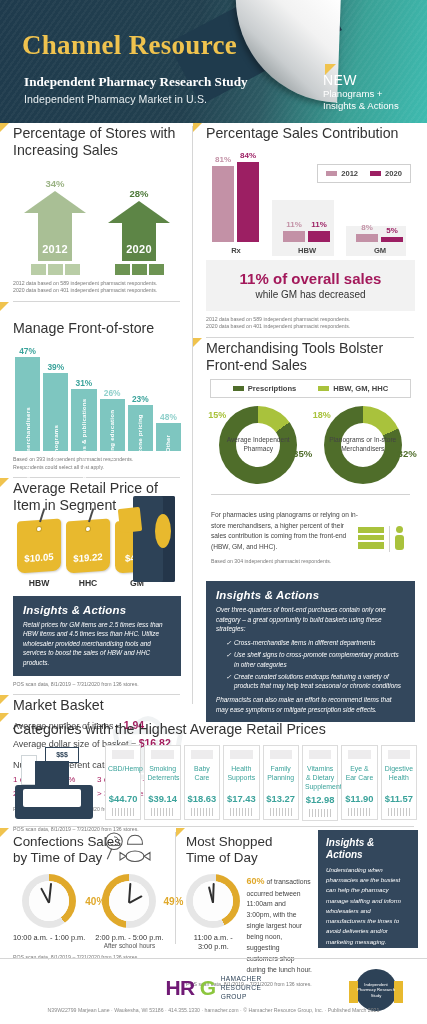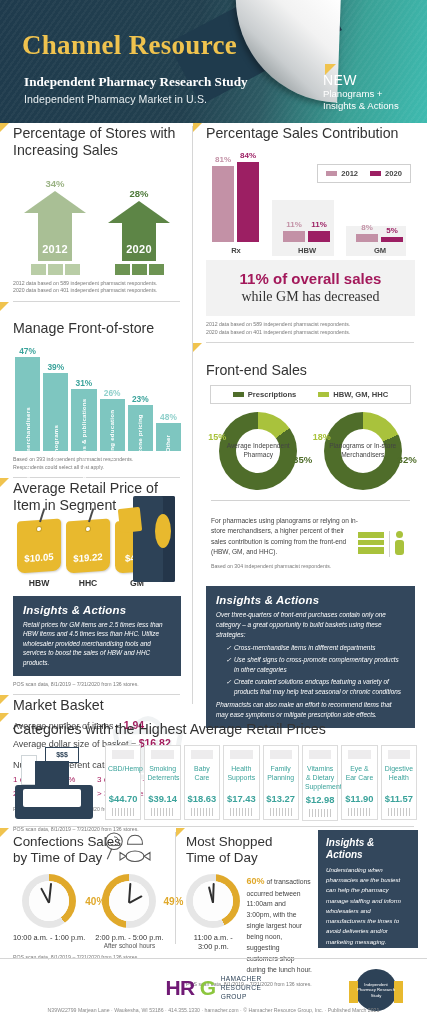--- a/index.html
+++ b/index.html
@@ -150,33 +150,33 @@
   .pink-pct.l { color:#c391a6; }
   .pink-pct.d { color:#9c1f63; }
   .legend { position:absolute; right:4px; top:16px; border:1px solid #cfcfcf; padding:4px 8px; display:flex; gap:12px; background:#fff;}
   .lg { display:flex; align-items:center; gap:4px; font-size:7.6px; font-weight:bold; color:#444;}
   .lg i { width:11px;height:5px;display:block; }
   .grey-band { position:absolute; background:#f1f1f1; }
 
   .callout { background:#f2f2f2; text-align:center; padding:9px 6px; margin-top:4px; }
   .callout .c1 { font-size:11.4px; color:#333; line-height:1.35;}
   .callout .c2 { font-size:15px; font-weight:bold; color:#a3195b; line-height:1.3;}
-  .callout .c3 { font-size:14px; color:#333; line-height:1.35;font-family:Liberation Serif, serif;}
+  .callout .c3 { font-size:10px; color:#333; line-height:1.35;}
 
   
   .legend2 { border:1px solid #d2d2d2; display:flex; justify-content:center; gap:22px; padding:4px; margin:5px 4px 8px;}
   .donuts { display:flex; justify-content:space-around; align-items:center; }
   .donutwrap { position:relative; width:96px; height:82px;}
   .donut { width:78px;height:78px;border-radius:50%; position:relative; margin:0 auto;}
   .donut:after {
     content:""; position:absolute; inset:17px; background:#fff; border-radius:50%;
   }
   .donut-txt { position:absolute; inset:0; display:flex; flex-direction:column; justify-content:center; align-items:center;
     font-size:6.6px; color:#444; line-height:1.35; text-align:center; z-index:2;}
-  .d-small { position:absolute; left:-2px; top:20px; font-size:9px;font-weight:bold;color:#a9c23c;}
+  .d-small { position:absolute; left:-2px; top:4px; font-size:9px;font-weight:bold;color:#a9c23c;}
   .d-big { position:absolute; right:-6px; top:42px; font-size:9.6px;font-weight:bold;color:#4f6d2a;}
 
   .pct20box { border-top:1px solid #d2d2d2; margin:6px 5px 0; padding-top:8px; position:relative;}
   .pct20 { display:flex; align-items:center; gap:6px; }
   .pct20 .big { font-size:29px; font-weight:bold; color:#a9c23c; line-height:1; letter-spacing:-1px;}
   .pct20 .txt { font-size:9.6px; color:#333; line-height:1.25; letter-spacing:.2px;}
   .pct20desc { font-size:6.6px; color:#444; line-height:1.6; margin-top:7px; width:150px;}
   .shelf-ico { position:absolute; right:26px; bottom:16px; width:26px;height:22px;background:#a9c23c;}
   .shelf-ico:before,.shelf-ico:after{content:"";position:absolute;left:0;right:0;height:2px;background:#fff;}
   .shelf-ico:before{top:6px;} .shelf-ico:after{top:13px;}
@@ -485,21 +485,21 @@
       <div class="src">
         <span>2012 data based on 589 independent pharmacist respondents.</span><br>
         <span>2020 data based on 401 independent pharmacist respondents.</span>
       </div>
     </div>
     <div class="sec-divider"></div>
 
     <div class="sec">
       <div class="tri"></div>
       <h2 class="sec-title">
-        <br>
+        <span>Merchandising Tools Bolster</span><br>
         <span>Front-end Sales</span>
       </h2>
       <div class="legend2">
         <div class="lg">
           <i style="background:#4f6d2a"></i>
           <span>Prescriptions</span>
         </div>
         <div class="lg">
           <i style="background:#a9c23c"></i>
           <span>HBW, GM, HHC</span>

